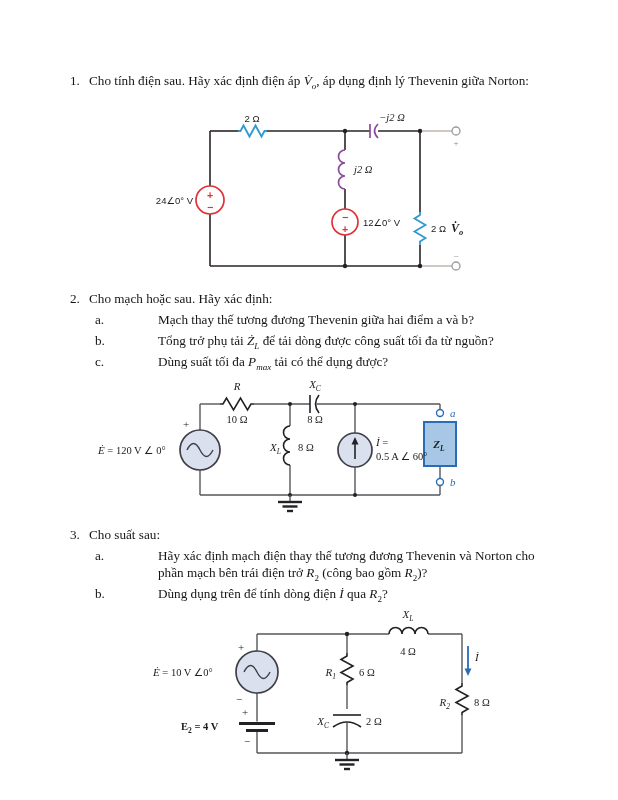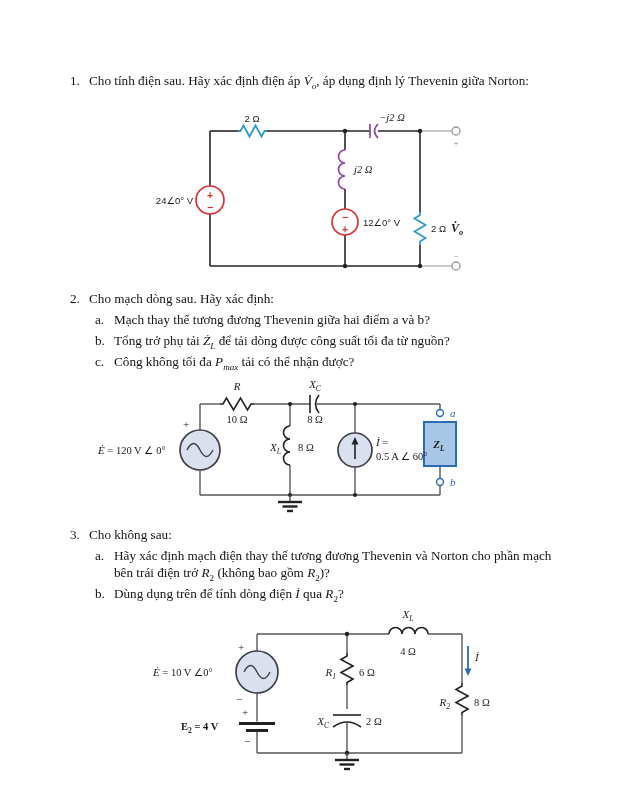--- a/index.html
+++ b/index.html
@@ -5,21 +5,21 @@
   html,body{margin:0;padding:0;background:#e9e9e9;}
   .page{position:relative;width:618px;height:800px;background:#ffffff;margin:0 auto;
         font-family:"Liberation Serif",serif;color:#151515;overflow:hidden;}
   .prob{position:absolute;font-size:13.2px;line-height:17.5px;}
   .row{display:flex;}
   .pnum{flex:0 0 19px;}
   .ptext{flex:1;}
   .items{padding-left:25px;margin-top:3px;}
   .item{display:flex;margin-bottom:3.8px;}
   .inum{flex:0 0 19px;}
-  .itext{flex:1;}
+  .itext{flex:1;margin-left:44px;}
   .mi{font-style:italic;}
   sub{font-size:9px;line-height:0;}
   svg{position:absolute;overflow:visible;}
   svg text{font-family:"Liberation Serif",serif;fill:#1c1c1c;}
   .lbl{font-size:10.5px;}
   .lblsans{font-family:"Liberation Sans",sans-serif;font-size:9.5px;}
   .sym{font-size:11px;font-style:italic;}
   .ssub{font-size:7.5px;font-style:italic;}
   .wire1{stroke:#2a2527;stroke-width:1.6;fill:none;}
   .wire2{stroke:#55565a;stroke-width:1.4;fill:none;}
@@ -101,34 +101,34 @@
     <text class="lbl mi" x="194" y="61">j2 Ω</text>
     <text class="lblsans" x="33" y="92" text-anchor="end">24∠0° V</text>
     <text class="lblsans" x="203" y="114">12∠0° V</text>
     <text class="lblsans" x="271" y="120">2 Ω</text>
     <text x="291" y="120" font-size="12" font-weight="bold" font-style="italic"><tspan>V̇</tspan><tspan font-size="8.5" dy="2.5">o</tspan></text>
   </svg>
 
   <div class="prob" style="left:70px;top:290px;width:480px;">
     <div class="row">
       <span class="pnum">2.</span>
-      <span class="ptext">Cho mạch dòng sau. Hãy xác định:</span>
+      <span class="ptext">Cho mạch hoặc sau. Hãy xác định:</span>
     </div>
     <div class="items">
       <div class="item">
         <span class="inum">a.</span>
         <span class="itext">Mạch thay thế tương đương Thevenin giữa hai điểm a và b?</span>
       </div>
       <div class="item">
         <span class="inum">b.</span>
         <span class="itext"><span>Tổng trở phụ tải </span><span class="mi">Ż</span><sub class="mi">L</sub><span> để tải dòng được công suất tối đa từ nguồn?</span></span>
       </div>
       <div class="item">
         <span class="inum">c.</span>
-        <span class="itext"><span>Công không tối đa </span><span class="mi">P</span><sub class="mi">max</sub><span> tải có thể nhận được?</span></span>
+        <span class="itext"><span>Dùng suất tối đa </span><span class="mi">P</span><sub class="mi">max</sub><span> tải có thể dụng được?</span></span>
       </div>
     </div>
   </div>
 
   <svg style="left:90px;top:378px;" width="400" height="152" viewBox="0 0 400 152">
     <g>
       <path class="wire2" d="M 110 26 L 130 26"></path>
       <path class="wire2" d="M 164 26 L 220 26"></path>
       <path class="wire2" d="M 226.5 26 L 350 26"></path>
       <path class="wire2" d="M 350 26 L 350 31.5"></path>
@@ -186,26 +186,26 @@
     <text x="191" y="73" text-anchor="end"><tspan class="sym">X</tspan><tspan class="ssub" dy="2.5">L</tspan></text>
     <text class="lbl" x="208" y="73">8 Ω</text>
     <text x="8" y="76"><tspan class="sym" font-size="11.5">Ė</tspan><tspan class="lbl"> = 120 V ∠ 0°</tspan></text>
     <text x="286" y="68"><tspan class="sym" font-size="11.5">İ</tspan><tspan class="lbl"> =</tspan></text>
     <text class="lbl" x="286" y="82">0.5 A ∠ 60°</text>
   </svg>
 
   <div class="prob" style="left:70px;top:526px;width:482px;">
     <div class="row">
       <span class="pnum">3.</span>
-      <span class="ptext">Cho không sau:</span>
+      <span class="ptext">Cho suất sau:</span>
     </div>
     <div class="items">
       <div class="item">
         <span class="inum">a.</span>
-        <span class="itext"><span>Hãy xác định mạch điện thay thế tương đương Thevenin và Norton cho phần mạch bên trái điện trở </span><span class="mi">R</span><sub>2</sub><span> (không bao gồm </span><span class="mi">R</span><sub>2</sub><span>)?</span></span>
+        <span class="itext"><span>Hãy xác định mạch điện thay thế tương đương Thevenin và Norton cho phần mạch bên trái điện trở </span><span class="mi">R</span><sub>2</sub><span> (công bao gồm </span><span class="mi">R</span><sub>2</sub><span>)?</span></span>
       </div>
       <div class="item">
         <span class="inum">b.</span>
         <span class="itext"><span>Dùng dụng trên để tính dòng điện </span><span class="mi">İ</span><span> qua </span><span class="mi">R</span><sub>2</sub><span>?</span></span>
       </div>
     </div>
   </div>
 
   <svg style="left:145px;top:598px;" width="380" height="200" viewBox="0 0 380 200">
     <g>

